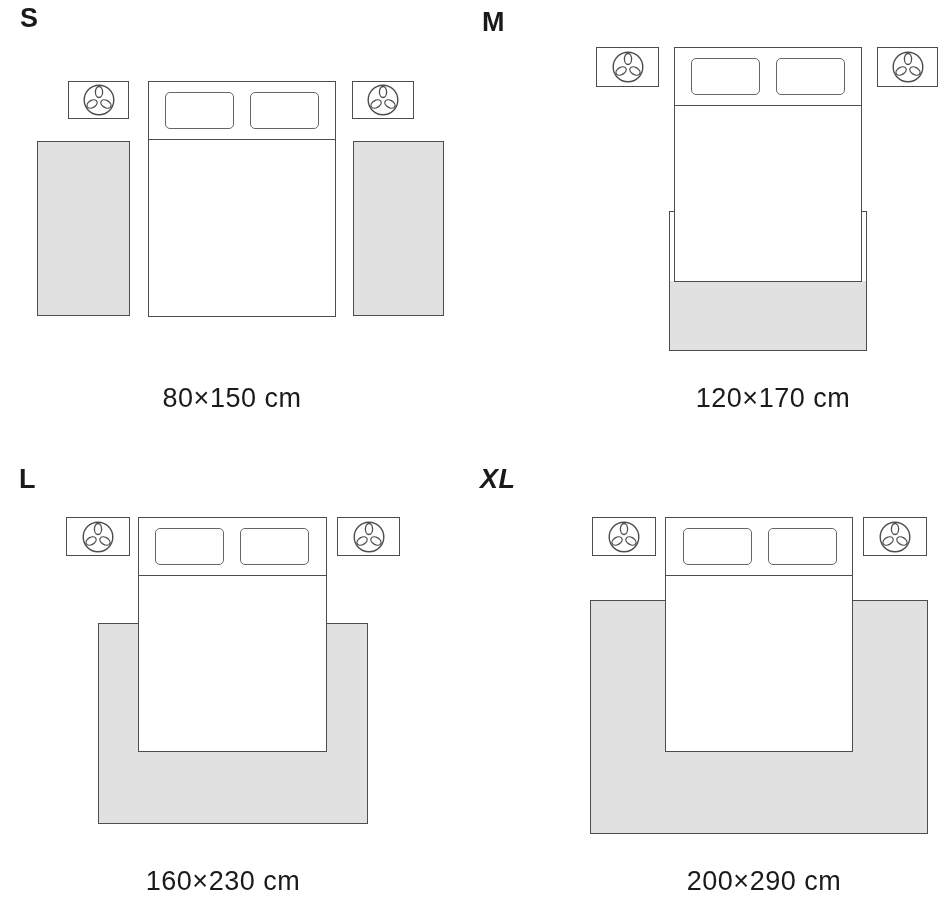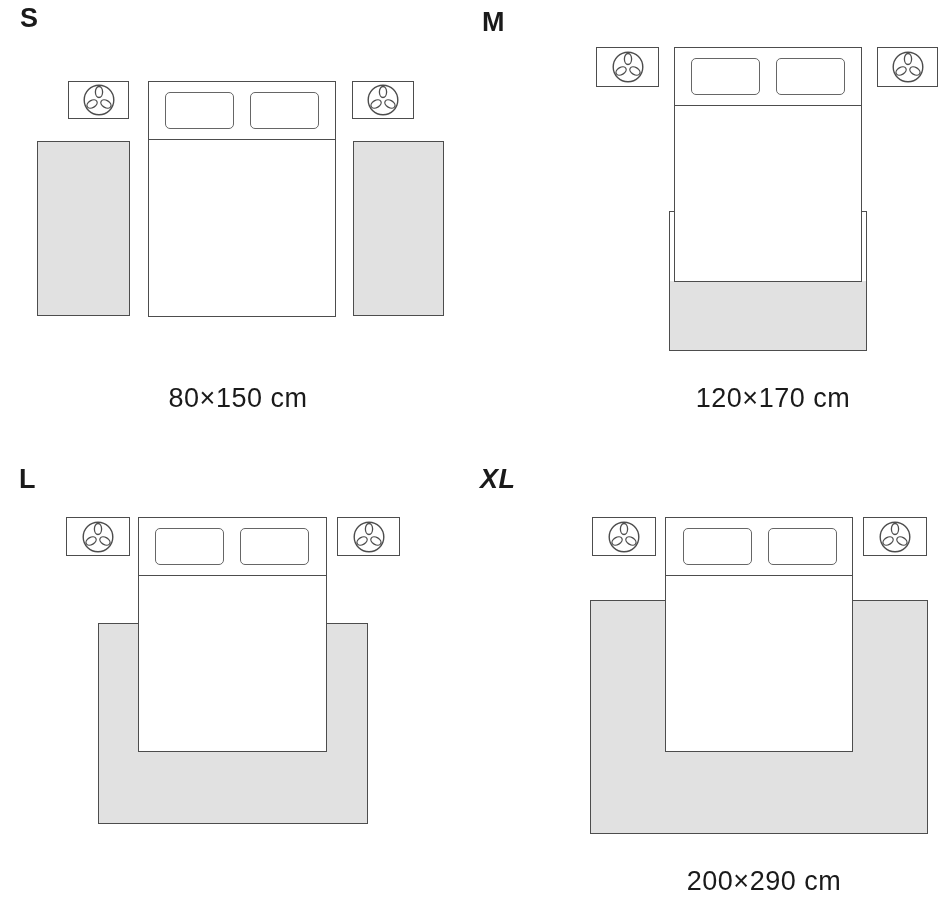--- a/index.html
+++ b/index.html
@@ -48,21 +48,21 @@
 
   <div class="rug" style="left:37px;top:141px;width:93px;height:175px;"></div>
   <div class="rug" style="left:353px;top:141px;width:91px;height:175px;"></div>
 
   <div class="bed" style="left:148px;top:81px;width:188px;height:236px;">
     <div class="pillow" style="left:16px;top:10px;width:69px;height:37px;"></div>
     <div class="pillow" style="left:101px;top:10px;width:69px;height:37px;"></div>
     <div class="bed-divider"></div>
   </div>
 
-  <div class="size-label" style="left:38px;top:385px;">80×150 cm</div>
+  <div class="size-label" style="left:32px;top:385px;">80×150 cm</div>
 
   <div class="heading" style="left:482px;top:9px;">M</div>
 
   <div class="nightstand" style="left:596px;top:47px;width:63px;height:40px;">
     <svg class="plant-svg" width="32" height="32" viewBox="0 0 32 32">
       <circle cx="16" cy="16" r="14.8"></circle>
       <ellipse cx="16" cy="8" rx="3.6" ry="5.5"></ellipse>
       <ellipse cx="22.93" cy="20" rx="3.6" ry="5.5" transform="rotate(120 22.93 20)"></ellipse>
       <ellipse cx="9.07" cy="20" rx="3.6" ry="5.5" transform="rotate(240 9.07 20)"></ellipse>
     </svg>
@@ -108,20 +108,21 @@
   </div>
 
   <div class="rug" style="left:98px;top:623px;width:270px;height:201px;"></div>
 
   <div class="bed" style="left:138px;top:517px;width:189px;height:235px;">
     <div class="pillow" style="left:16px;top:10px;width:69px;height:37px;"></div>
     <div class="pillow" style="left:101px;top:10px;width:69px;height:37px;"></div>
     <div class="bed-divider"></div>
   </div>
 
+  <div class="size-label" style="left:23px;top:868px;">160×230 cm</div>
 
   <div class="heading" style="left:480px;top:466px;font-style:italic;">XL</div>
 
   <div class="nightstand" style="left:592px;top:517px;width:64px;height:39px;">
     <svg class="plant-svg" width="32" height="32" viewBox="0 0 32 32">
       <circle cx="16" cy="16" r="14.8"></circle>
       <ellipse cx="16" cy="8" rx="3.6" ry="5.5"></ellipse>
       <ellipse cx="22.93" cy="20" rx="3.6" ry="5.5" transform="rotate(120 22.93 20)"></ellipse>
       <ellipse cx="9.07" cy="20" rx="3.6" ry="5.5" transform="rotate(240 9.07 20)"></ellipse>
     </svg>

